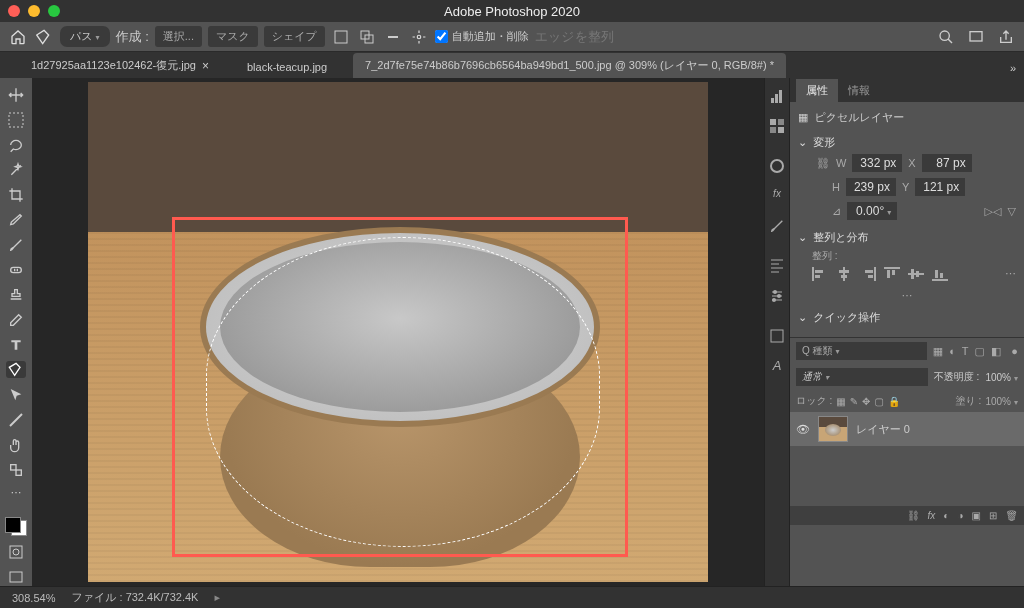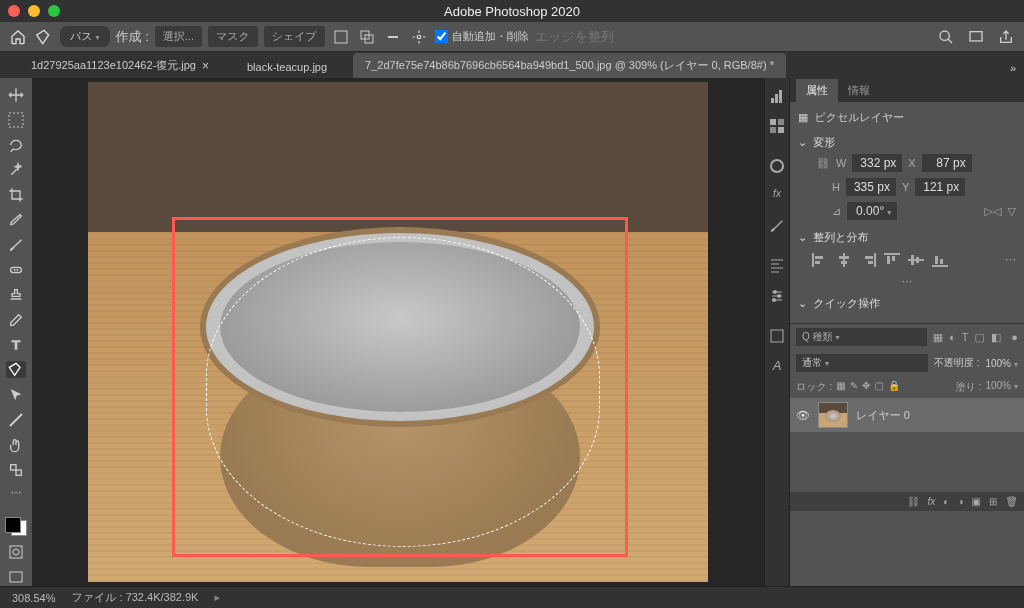--- a/index.html
+++ b/index.html
@@ -43,22 +43,22 @@
 .panel-body { padding: 8px; font-size: 11px; }
 .prop-row { display: flex; align-items: center; gap: 6px; margin-bottom: 6px; }
 .prop-row .field { background: #3a3a3a; padding: 2px 6px; width: 50px; text-align: right; color: #ddd; font-size: 12px; }
 .section-head { display: flex; align-items: center; gap: 6px; font-size: 11px; padding: 4px 0; color: #ddd; }
 .align-row { display: flex; gap: 8px; padding: 4px 0; }
 .align-ic { width: 16px; height: 14px; display: inline-flex; }
 .layers-panel { border-top: 1px solid #333; }
 .layer-search { display: flex; align-items: center; gap: 6px; padding: 4px 6px; }
 .layer-search .srch { background: #3a3a3a; padding: 2px 6px; flex: 1; font-size: 10px; color: #aaa; }
 .blend-row { display: flex; align-items: center; gap: 6px; padding: 4px 6px; font-size: 10px; }
-.blend-row .mode { background: #3a3a3a; padding: 2px 6px; flex: 1; }
-.lock-row { display: flex; gap: 4px; padding: 4px 6px; font-size: 10px; color: #aaa; }
+.blend-row .mode { background: #3a3a3a; padding: 2px 6px; flex: 1; font-style: italic; }
+.lock-row { display: flex; align-items: center; gap: 4px; padding: 4px 6px; font-size: 10px; color: #aaa; }
 .layer-item { display: flex; align-items: center; gap: 8px; background: #6a6a6a; padding: 4px 6px; }
 .layer-thumb { width: 30px; height: 26px; background: linear-gradient(#5a4a3d 40%, #c8a576 40%); border: 1px solid #888; position: relative; }
 .layer-thumb::after { content: ""; position: absolute; top: 30%; left: 20%; width: 60%; height: 50%; background: radial-gradient(#ccc, #9a7a52); border-radius: 50%; }
 .layer-footer { display: flex; justify-content: flex-end; gap: 8px; padding: 4px 6px; background: #3f3f3f; font-size: 10px; color: #aaa; }
 .statusbar { height: 22px; background: #323232; display: flex; align-items: center; padding: 0 12px; gap: 16px; font-size: 11px; color: #bbb; border-top: 1px solid #222; }
 .caret::after { content: "▾"; font-size: 8px; margin-left: 3px; color: #999; }
 svg { display: block; }
 </style>
 </head>
 <body>
@@ -330,34 +330,35 @@
         </div>
       <div class="prop-row" style="padding-left:18px">
         <span style="color:#aaa">⛓</span>
         <span style="color:#aaa">W</span>
           <span class="field">332 px</span>
         <span style="color:#aaa">X</span>
           <span class="field">87 px</span>
       </div>
       <div class="prop-row" style="padding-left:34px">
         <span style="color:#aaa">H</span>
-          <span class="field">335 px</span>
+          <span class="field">239 px</span>
         <span style="color:#aaa">Y</span>
           <span class="field">121 px</span>
       </div>
       <div class="prop-row" style="padding-left:34px">
         <span style="color:#aaa">⊿</span>
           <span class="field caret">0.00°</span>
         <span style="margin-left:auto;color:#aaa">▷◁</span>
         <span style="color:#aaa">▽</span>
       </div>
       <div class="section-head">
           <span>⌄</span>
           <span>整列と分布</span>
         </div>
+      <div style="padding-left:14px;color:#aaa;font-size:10px">整列 :</div>
       <div class="align-row" style="padding-left:14px">
         <span class="align-ic">
             <svg width="16" height="14">
               <rect x="0" y="0" width="2" height="14" fill="#aaa"></rect>
               <rect x="3" y="3" width="8" height="3" fill="#aaa"></rect>
               <rect x="3" y="8" width="5" height="3" fill="#aaa"></rect>
             </svg>
           </span>
         <span class="align-ic">
             <svg width="16" height="14">
@@ -442,15 +443,15 @@
         <span>▣</span>
         <span>⊞</span>
         <span>🗑</span>
       </div>
     </div>
   </div>
 </div>
 
 <div class="statusbar">
   <span>308.54%</span>
-  <span>ファイル : 732.4K/382.9K</span>
+  <span>ファイル : 732.4K/732.4K</span>
   <span style="color:#888">▸</span>
 </div>
 
 </body></html>

